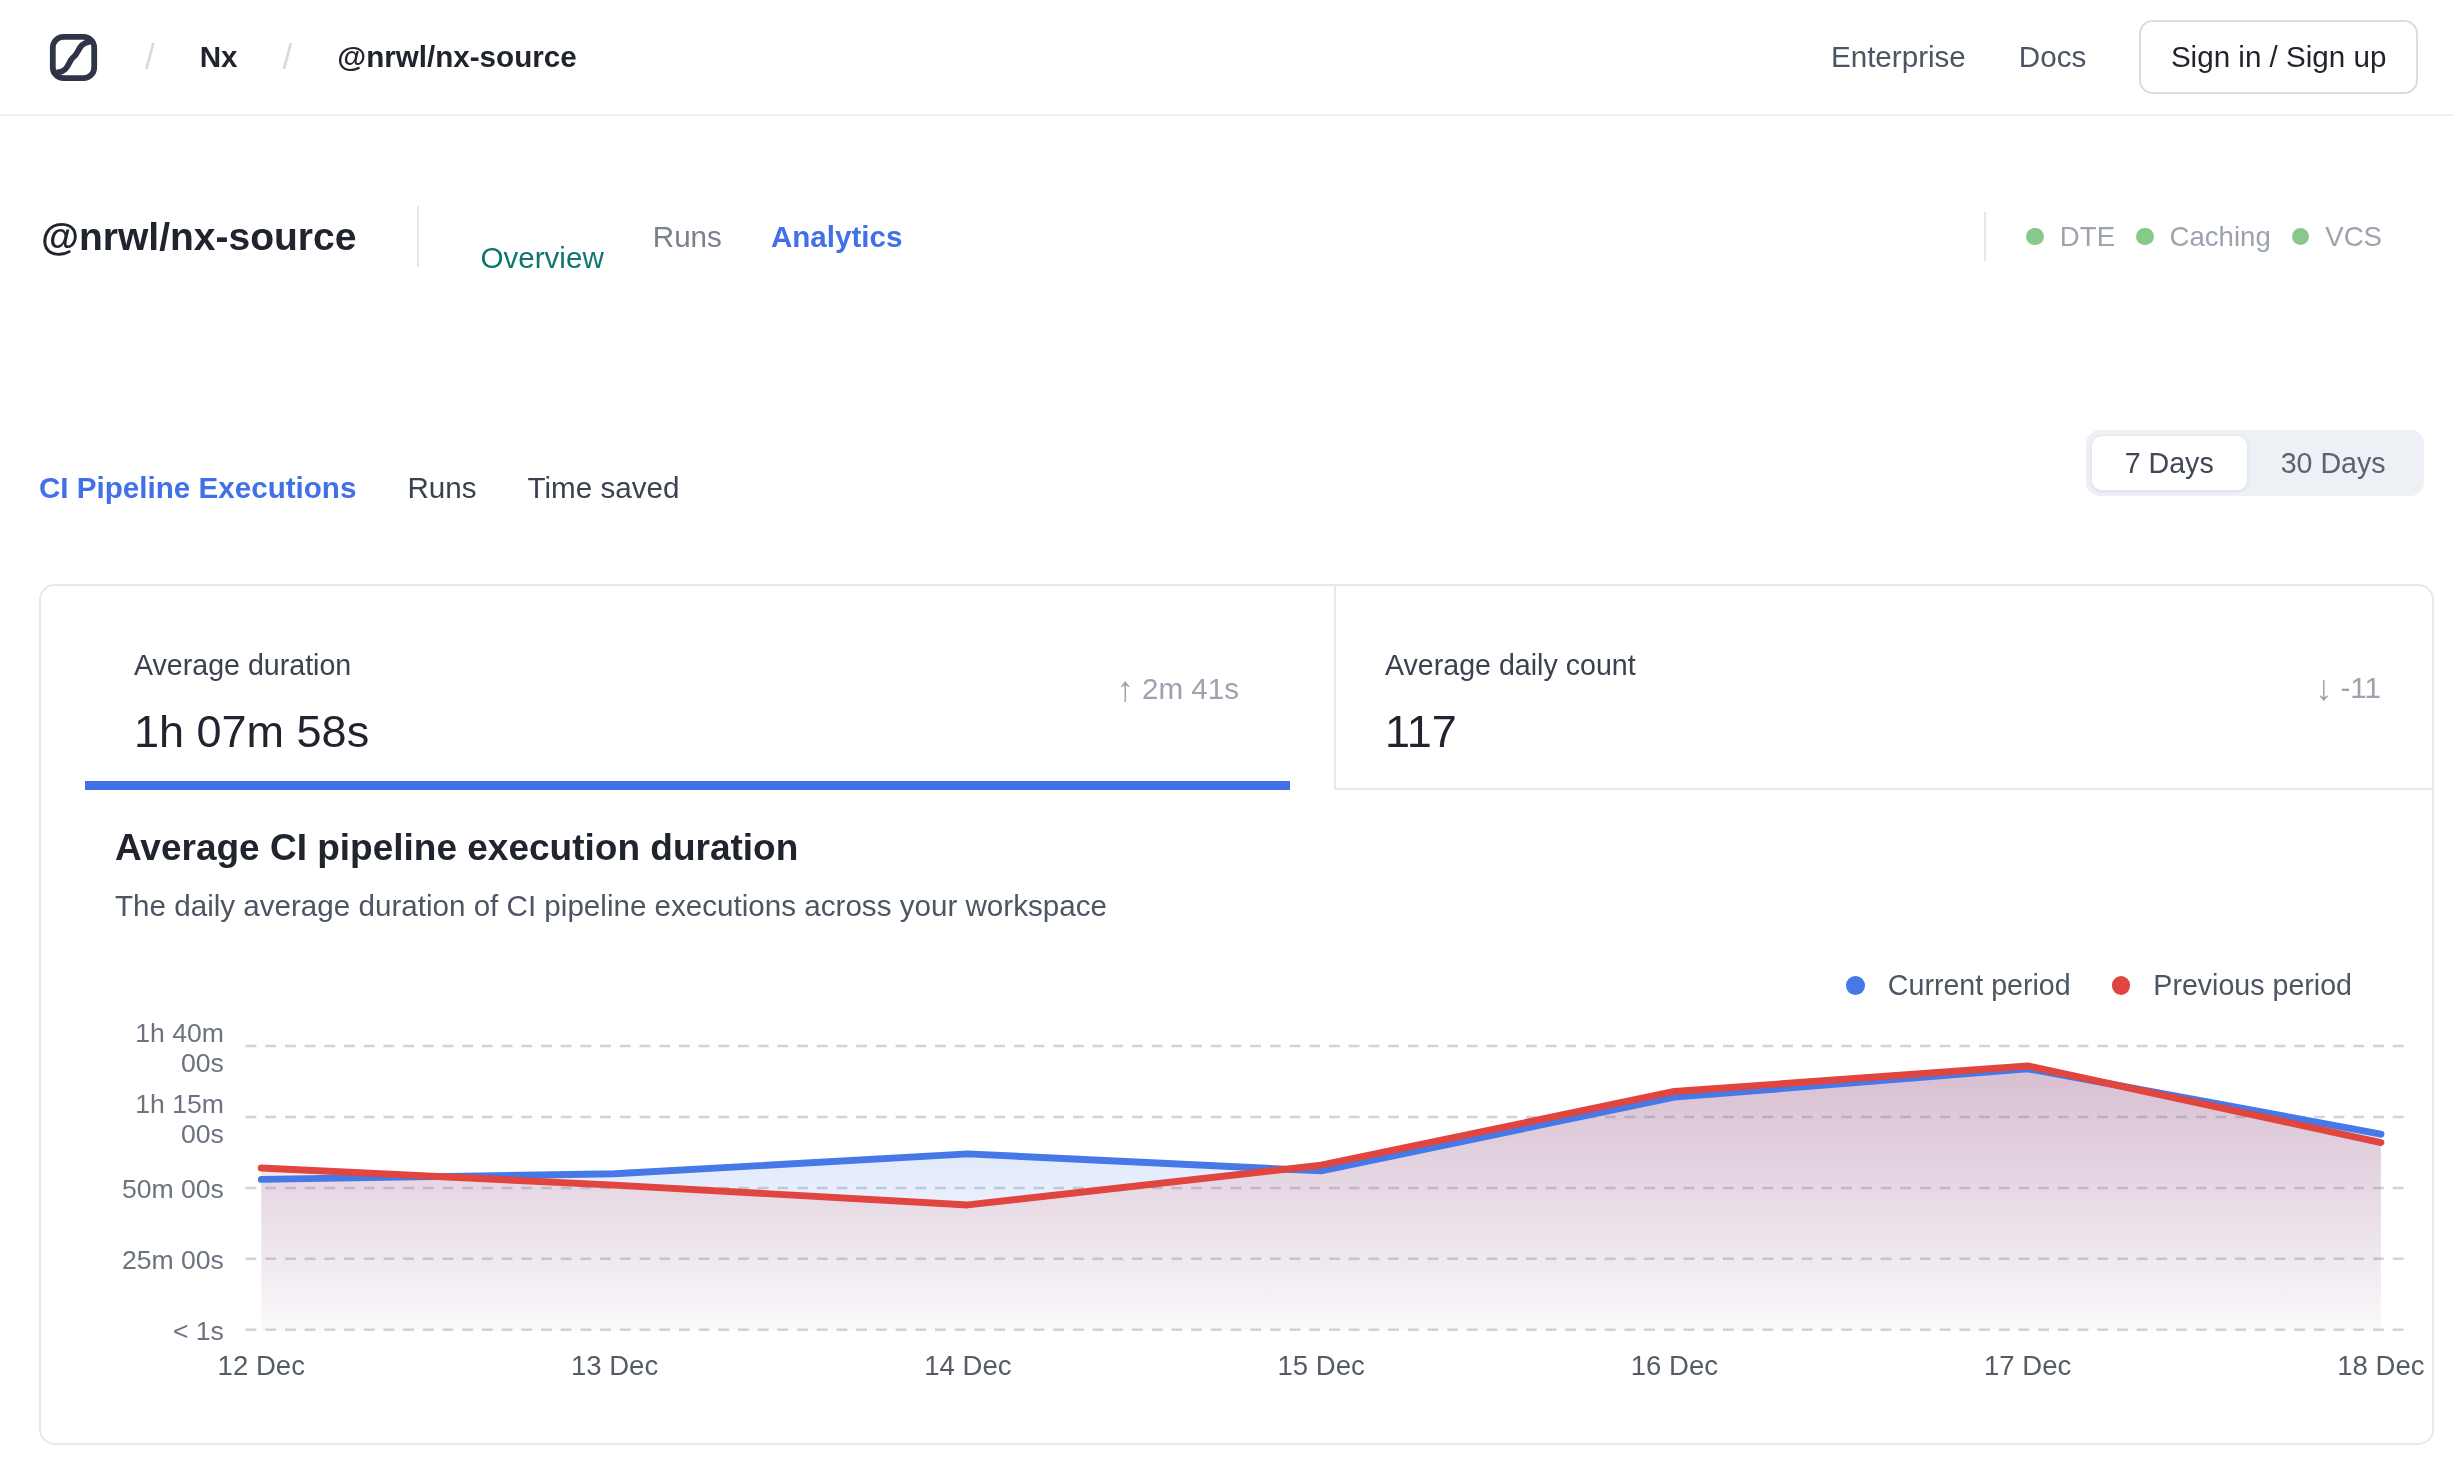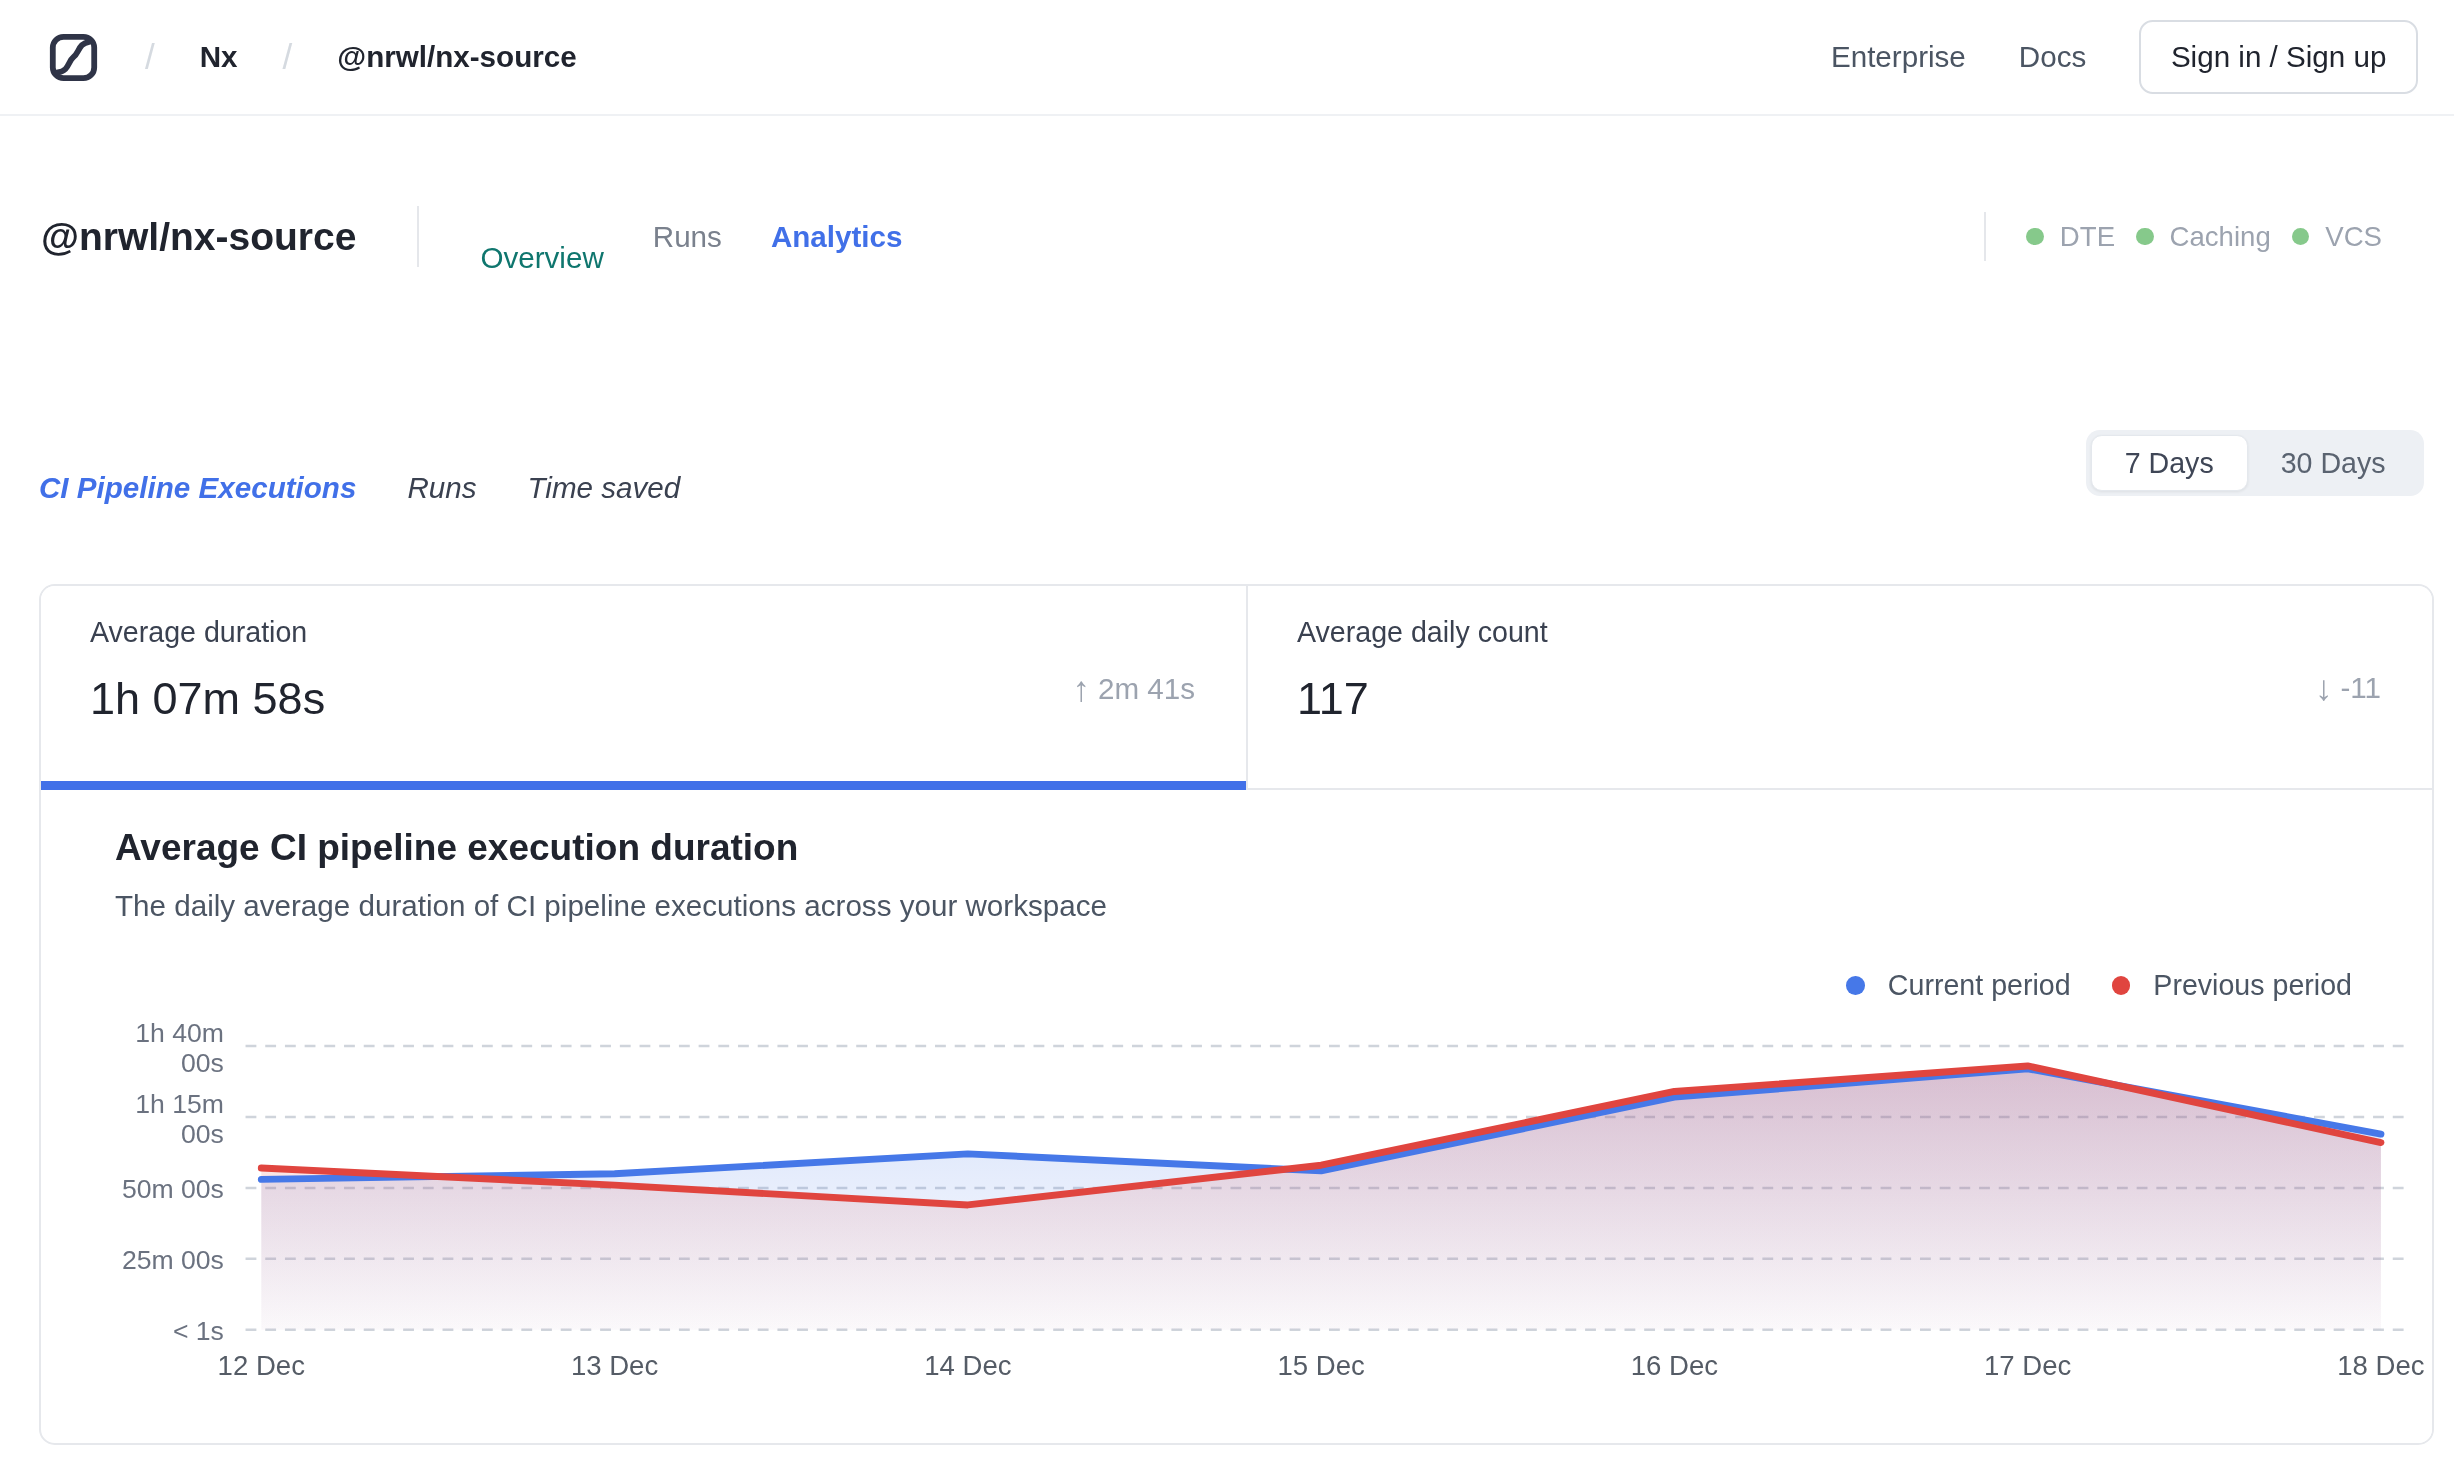--- a/index.html
+++ b/index.html
@@ -28,33 +28,33 @@
   .ws-tab.t0{color:#0f766e;margin-top:42px;}
   .ws-tab.t1{color:#7A818D;}
   .ws-tab.active{color:#4170E8;font-weight:600;}
   .ws-status{position:absolute;right:73px;top:205px;height:63px;display:flex;align-items:center;gap:21px;justify-content:center;}
   .status-divider{width:2px;height:49px;background:#E5E7EB;margin-right:19.7px;}
   .status-item{display:flex;align-items:center;gap:15.8px;font-size:27.6px;color:#9CA3AF;}
   .status-dot{width:17.7px;height:17.7px;border-radius:50%;background:#86C98B;}
 
   
   .section-tabs{position:absolute;left:39px;top:471px;display:flex;gap:51px;font-size:29.6px;align-items:center;}
-  .sec-tab{color:#3A4150;cursor:pointer;font-style:italic;}
+  .sec-tab{color:#3A4150;cursor:pointer;}
   .sec-tab.active{color:#4170E8;font-weight:600;}
   .range-toggle{position:absolute;top:430px;right:31.5px;height:66px;background:#EDF0F4;border-radius:13.8px;
           display:flex;align-items:center;padding:4.9px;box-sizing:border-box;}
   .range-opt{font-size:28.6px;color:#5A6370;padding:0 33px;height:56px;display:flex;align-items:center;
           border-radius:10.8px;cursor:pointer;box-sizing:border-box;}
   .range-opt.selected{background:#fff;color:#3F4656;border:1px solid #E4E8ED;box-shadow:0 1px 3px rgba(0,0,0,.07);}
 
   
   .panel{position:absolute;left:39px;top:584px;width:2395px;height:861px;box-sizing:border-box;
           border:2px solid #E6E8EC;border-radius:15.8px;overflow:hidden;background:#fff;}
   .stats-row{display:flex;height:204px;position:relative;}
-  .stat-card{position:relative;padding:30px 49px;box-sizing:border-box;cursor:pointer;background:#fff;}
+  .stat-card{position:relative;padding:63px 49px;box-sizing:border-box;cursor:pointer;background:#fff;margin-left:44px;}
   .stat-card.c0{flex:0 0 1205px;}
   .stat-card.c1{flex:1;border-left:2px solid #E6E8EC;border-bottom:2px solid #E6E8EC;}
   .stat-card.selected::after{content:"";position:absolute;left:0;right:0;bottom:0;height:8.9px;background:#4170E8;}
   .stat-label{font-size:28.6px;color:#3A4150;}
   .stat-value{font-size:45px;font-weight:500;margin-top:23.6px;color:#20242E;}
   .stat-delta{position:absolute;right:51px;top:50%;transform:translateY(-50%);display:flex;align-items:center;
           gap:7.9px;color:#9CA3AF;font-size:29.6px;}
   .delta-arrow{font-size:35px;line-height:1;}
 
   .chart-section{position:relative;height:736px;background:#fff;margin-left:25px;}

